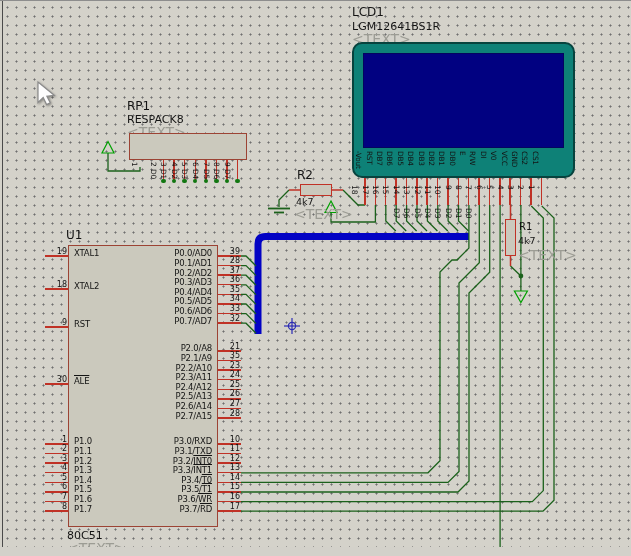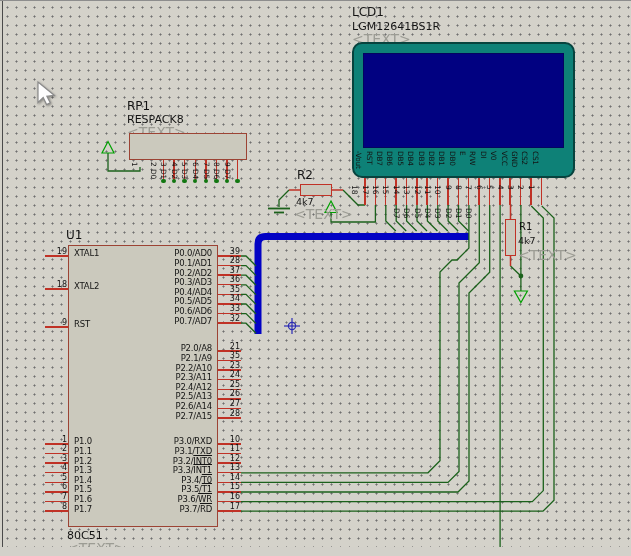--- a/index.html
+++ b/index.html
@@ -351,20 +351,25 @@
     </div>
     </div>
   <div class="pgrp lg" style="left:45px;top:319px">
       <div class="prow">
       <span class="pnum">9</span>
       <span class="pstub"></span>
       <span class="plbl"><i class="pre">RST</i><i class="bar"></i></span>
     </div>
     </div>
   <div class="pgrp lg" style="left:45px;top:376px">
+      <div class="prow">
+      <span class="pnum">30</span>
+      <span class="pstub"></span>
+      <span class="plbl"><i class="pre"></i><i class="bar">ALE</i></span>
+    </div>
     </div>
   <div class="pgrp lg" style="left:45px;top:436px">
       <div class="prow">
       <span class="pnum">1</span>
       <span class="pstub"></span>
       <span class="plbl"><i class="pre">P1.0</i><i class="bar"></i></span>
     </div>
       <div class="prow">
       <span class="pnum">2</span>
       <span class="pstub"></span>

